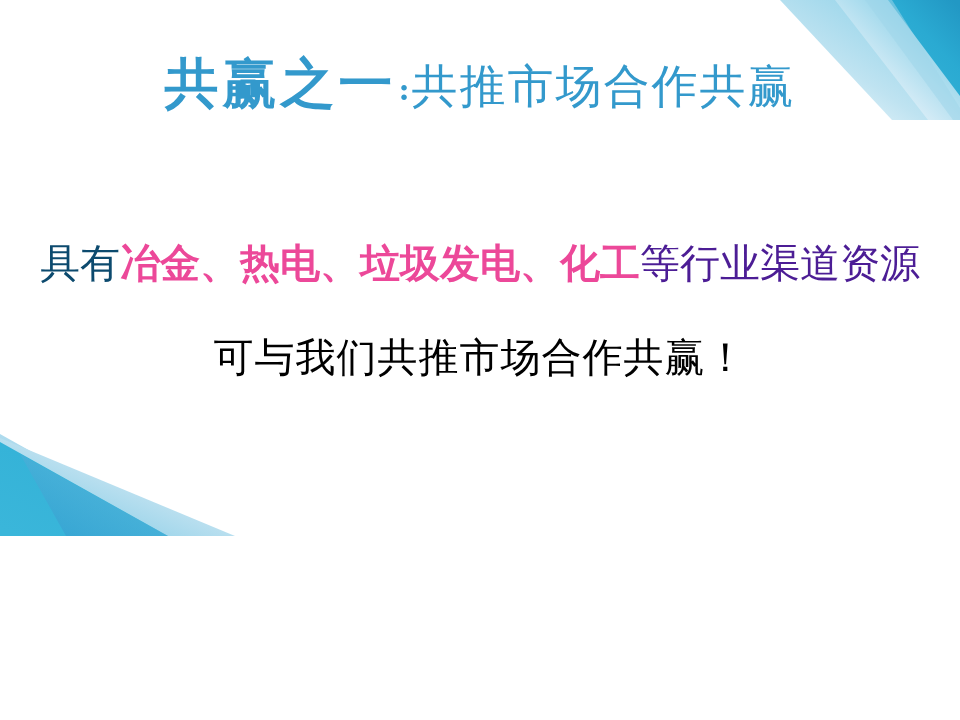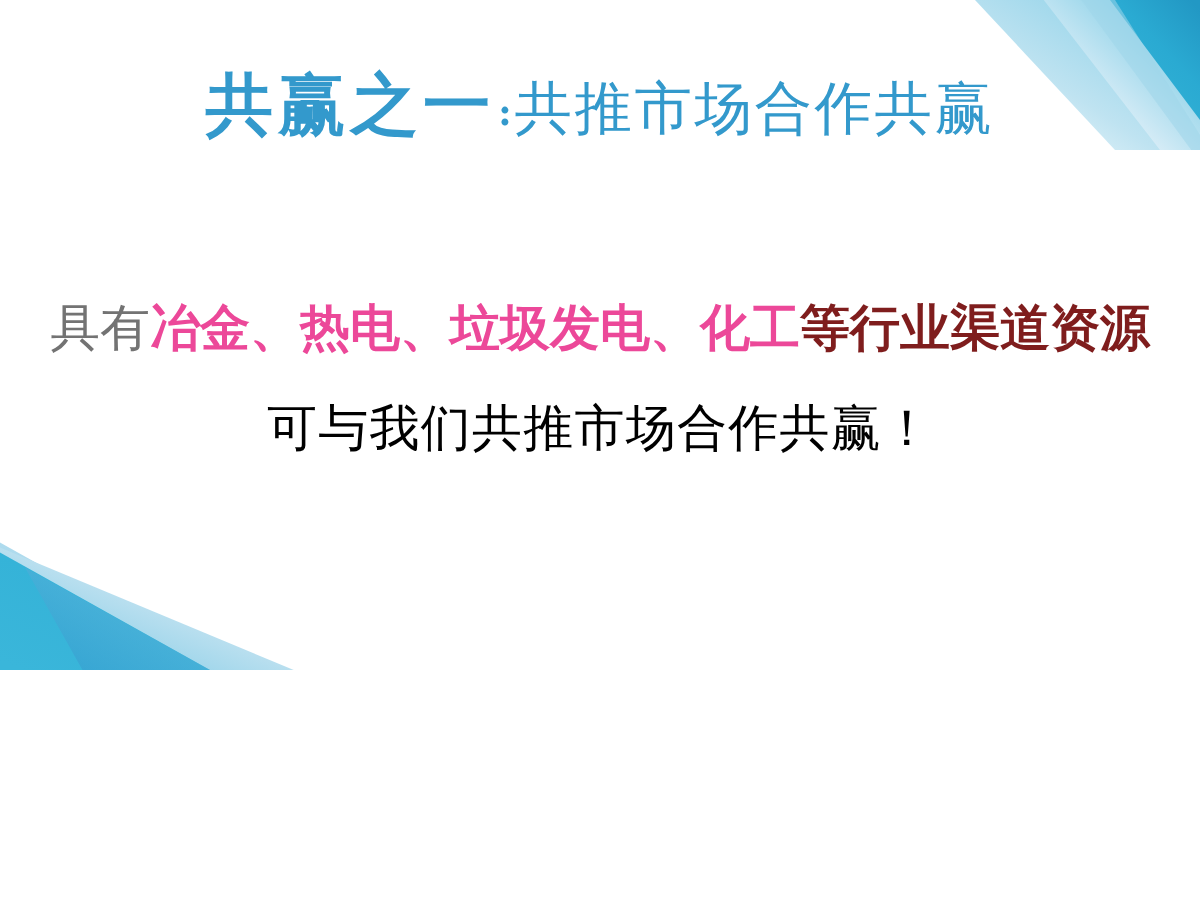--- a/index.html
+++ b/index.html
@@ -81,21 +81,21 @@
   }
   .body-line {
     white-space: nowrap;
     line-height: 1.0;
     font-size: 40px;
     color: #000000;
     font-family: "Liberation Sans", "DejaVu Sans", sans-serif;
   }
   .body-line.line1 { letter-spacing: 0px; }
   .body-line.line2 {
-    margin-top: 40px;
+    margin-top: 54px;
     letter-spacing: 1px;
   }
   .seg-black { color: #000000; font-weight: normal; }
   .seg-red   { color: #ee0000; font-weight: bold; }
 </style>
 </head>
 <body>
 
 <div class="slide" style="background: rgb(255, 255, 255);">
 
@@ -163,18 +163,18 @@
       <polygon points="66,120 168,120 20,38" fill="url(#grBL4)" opacity="0.5"></polygon>
     </svg>
   </div>
 
   <div class="title-row">
     <span class="title-main" style="color: rgb(51, 153, 204);">共赢之一</span><span class="title-colon" style="color: rgb(51, 153, 204);">:</span><span class="title-sub" style="color: rgb(51, 153, 204);">共推市场合作共赢</span>
   </div>
 
   <div class="body-block">
     <div class="body-line line1">
-      <span class="seg-black" style="color: #737373; font-weight: normal;">具有</span><span class="seg-red" style="color: #ec4899; font-weight: bold;">冶金、热电、垃圾发电、化工</span><span class="seg-black" style="color: #7f1d1d; font-weight: bold;">等行业渠道资源</span>
+      <span class="seg-black" style="color: #0c4a6e; font-weight: normal;">具有</span><span class="seg-red" style="color: #ec4899; font-weight: bold;">冶金、热电、垃圾发电、化工</span><span class="seg-black" style="color: #4c1d95; font-weight: normal;">等行业渠道资源</span>
     </div>
     <div class="body-line line2" style="color: rgb(0, 0, 0);">可与我们共推市场合作共赢！</div>
   </div>
 
 </div>
 
 </body></html>

